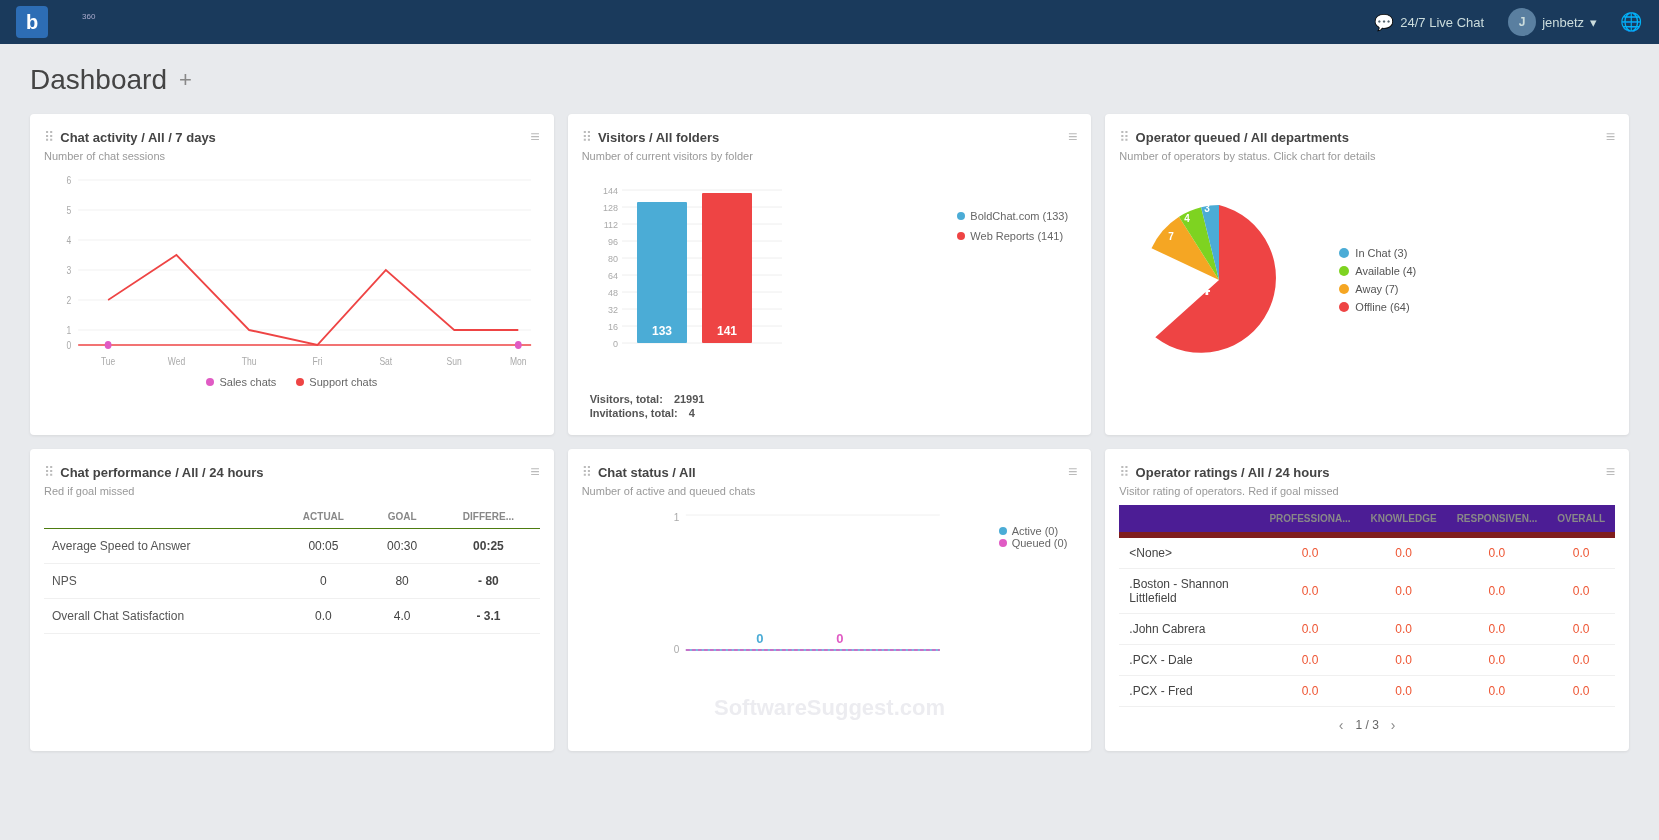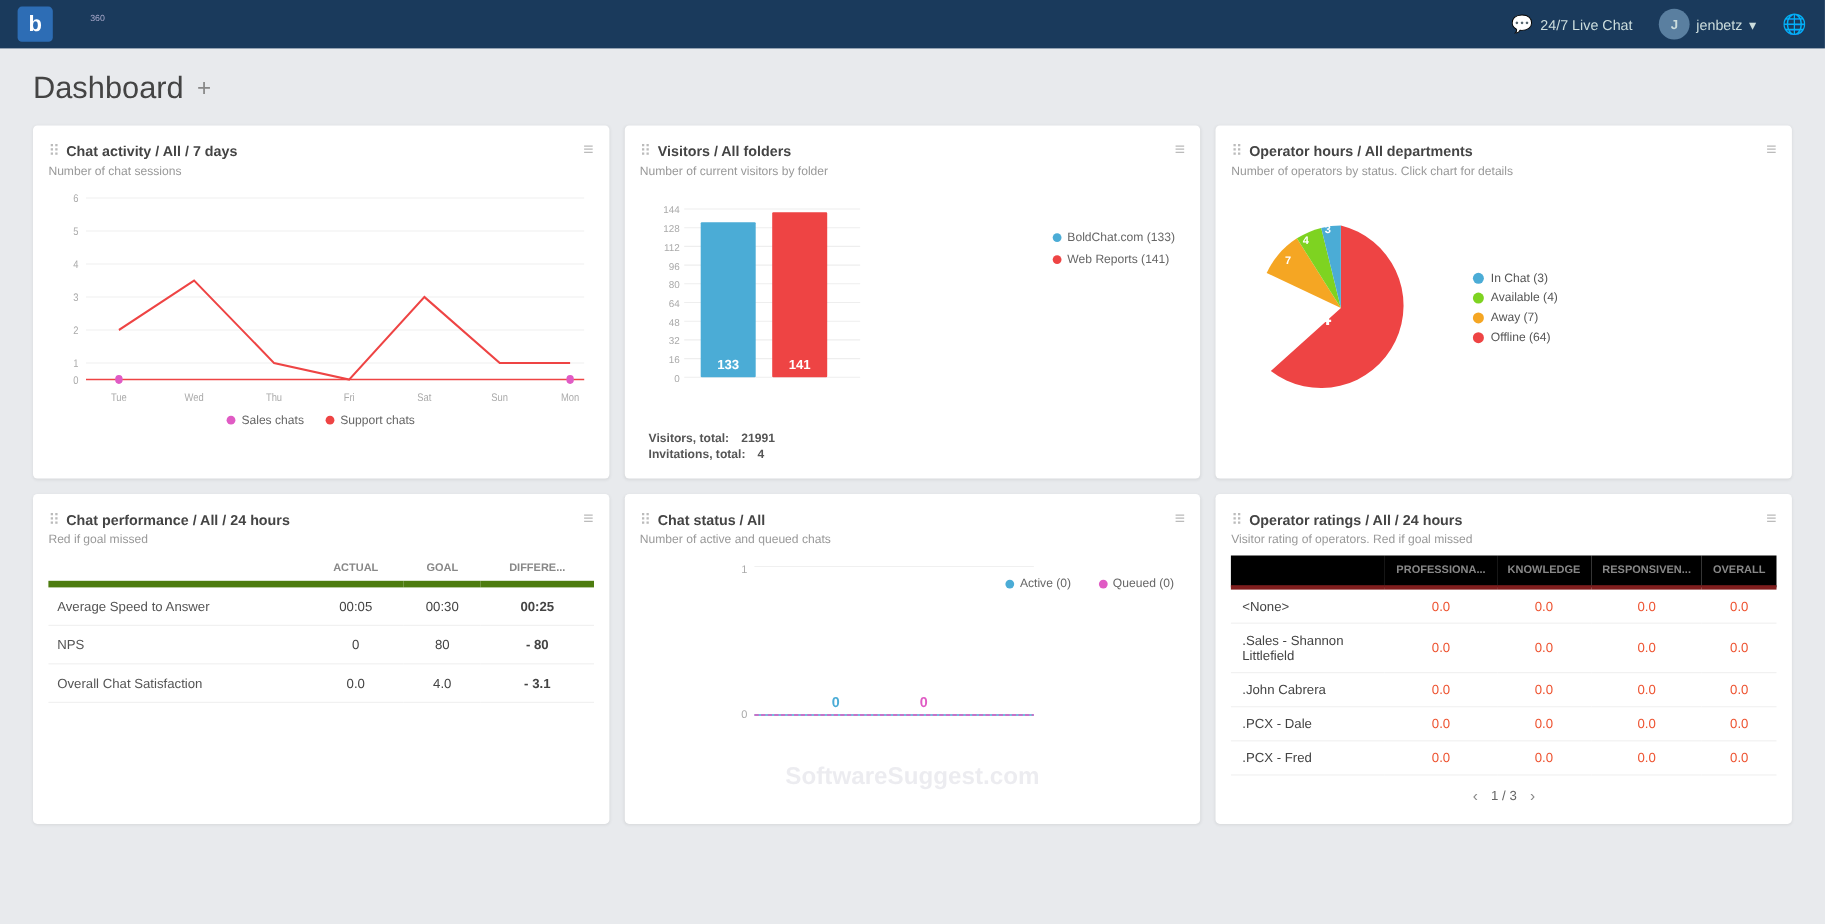--- a/index.html
+++ b/index.html
@@ -80,34 +80,34 @@
     
     .pie-area { display: flex; align-items: center; gap: 20px; padding: 10px 0; }
     .pie-legend { display: flex; flex-direction: column; gap: 6px; }
     .pie-legend-item { display: flex; align-items: center; gap: 6px; font-size: 11px; color: #555; }
     .pie-legend-dot { width: 10px; height: 10px; border-radius: 50%; }
 
     
     .perf-table { width: 100%; border-collapse: collapse; margin-top: 6px; }
     .perf-table th {
       font-size: 10px; font-weight: 700; color: #888; text-transform: uppercase;
-      padding: 6px 8px; border-bottom: 6px solid #4d7c0f; text-align: center;
+      padding: 6px 8px; border-bottom: 1px solid #4d7c0f; text-align: center;
     }
     .perf-table th:first-child { text-align: left; }
     .perf-table td { padding: 10px 8px; border-bottom: 1px solid #f0f0f0; font-size: 12px; color: #444; text-align: center; }
     .perf-table td:first-child { text-align: left; font-size: 12px; color: #555; }
     .red-val { color: #e53; font-weight: 600; }
     .green-val { color: #2a9; font-weight: 600; }
 
     
     .ratings-table { width: 100%; border-collapse: collapse; }
     .ratings-table th {
       font-size: 10px; font-weight: 700; color: #888; text-transform: uppercase;
-      padding: 8px 10px; border-bottom: 4px solid #7f1d1d; text-align: center;
-      background: #000000;
+      padding: 8px 10px; border-bottom: 6px solid #7f1d1d; text-align: center;
+      background: #4c1d95;
     }
     .ratings-table th:first-child { text-align: left; }
     .ratings-table td { padding: 8px 10px; border-bottom: 1px solid #f0f0f0; font-size: 12px; text-align: center; }
     .ratings-table td:first-child { text-align: left; color: #444; }
     .rating-red { color: #e53; }
     .ratings-pagination { display: flex; align-items: center; justify-content: center; gap: 12px; padding: 10px 0 4px; font-size: 12px; color: #666; }
     .pagination-btn { cursor: pointer; font-size: 14px; color: #888; }
 
     .watermark { position: absolute; bottom: 30px; left: 50%; transform: translateX(-50%); font-size: 22px; color: rgba(150,150,170,0.18); white-space: nowrap; font-weight: bold; pointer-events: none; }
   </style>
@@ -264,21 +264,21 @@
           <span>Invitations, total:</span>
           <span>4</span>
         </div>
       </div>
     </div>
 
     <div class="card">
       <div class="card-header">
         <div class="card-title-row">
           <span class="grid-icon">⠿</span>
-          <span class="card-title">Operator hours / All departments</span>
+          <span class="card-title">Operator queued / All departments</span>
         </div>
         <span class="menu-icon">≡</span>
       </div>
       <div class="card-subtitle">Number of operators by status. Click chart for details</div>
       <div class="pie-area">
 
         <svg width="200" height="200" viewBox="0 0 200 200">
 
           <path d="M100,100 L100,25 A75,75 0 1,1 36.3,157.3 Z" fill="#e44"></path>
 
@@ -375,21 +375,21 @@
           <line x1="26" y1="145" x2="280" y2="145" stroke="#f0f0f0" stroke-width="1"></line>
 
           <line x1="26" y1="145" x2="280" y2="145" stroke="#4bacd6" stroke-width="1.5"></line>
 
           <line x1="26" y1="145" x2="280" y2="145" stroke="#e05bc4" stroke-width="1.5" stroke-dasharray="4,2"></line>
 
           <text x="100" y="138" text-anchor="middle" font-size="13" fill="#4bacd6" font-weight="bold">0</text>
           <text x="180" y="138" text-anchor="middle" font-size="13" fill="#e05bc4" font-weight="bold">0</text>
         </svg>
         
-        <div style="position:absolute; right:10px; top:20px; display:flex; flex-direction:row; gap:25px;">
+        <div style="position:absolute; right:10px; top:20px; display:flex; flex-direction:column; gap:0;">
           <div class="legend-item">
             <div class="legend-dot" style="background:#4bacd6;"></div>
             <span>Active (0)</span>
           </div>
           <div class="legend-item">
             <div class="legend-dot" style="background:#e05bc4;"></div>
             <span>Queued (0)</span>
           </div>
         </div>
       </div>
@@ -417,21 +417,21 @@
         </thead>
         <tbody>
           <tr>
             <td>&lt;None&gt;</td>
             <td class="rating-red">0.0</td>
             <td class="rating-red">0.0</td>
             <td class="rating-red">0.0</td>
             <td class="rating-red">0.0</td>
           </tr>
           <tr>
-            <td>.Sales - Shannon Littlefield</td>
+            <td>.Boston - Shannon Littlefield</td>
             <td class="rating-red">0.0</td>
             <td class="rating-red">0.0</td>
             <td class="rating-red">0.0</td>
             <td class="rating-red">0.0</td>
           </tr>
           <tr>
             <td>.John Cabrera</td>
             <td class="rating-red">0.0</td>
             <td class="rating-red">0.0</td>
             <td class="rating-red">0.0</td>

